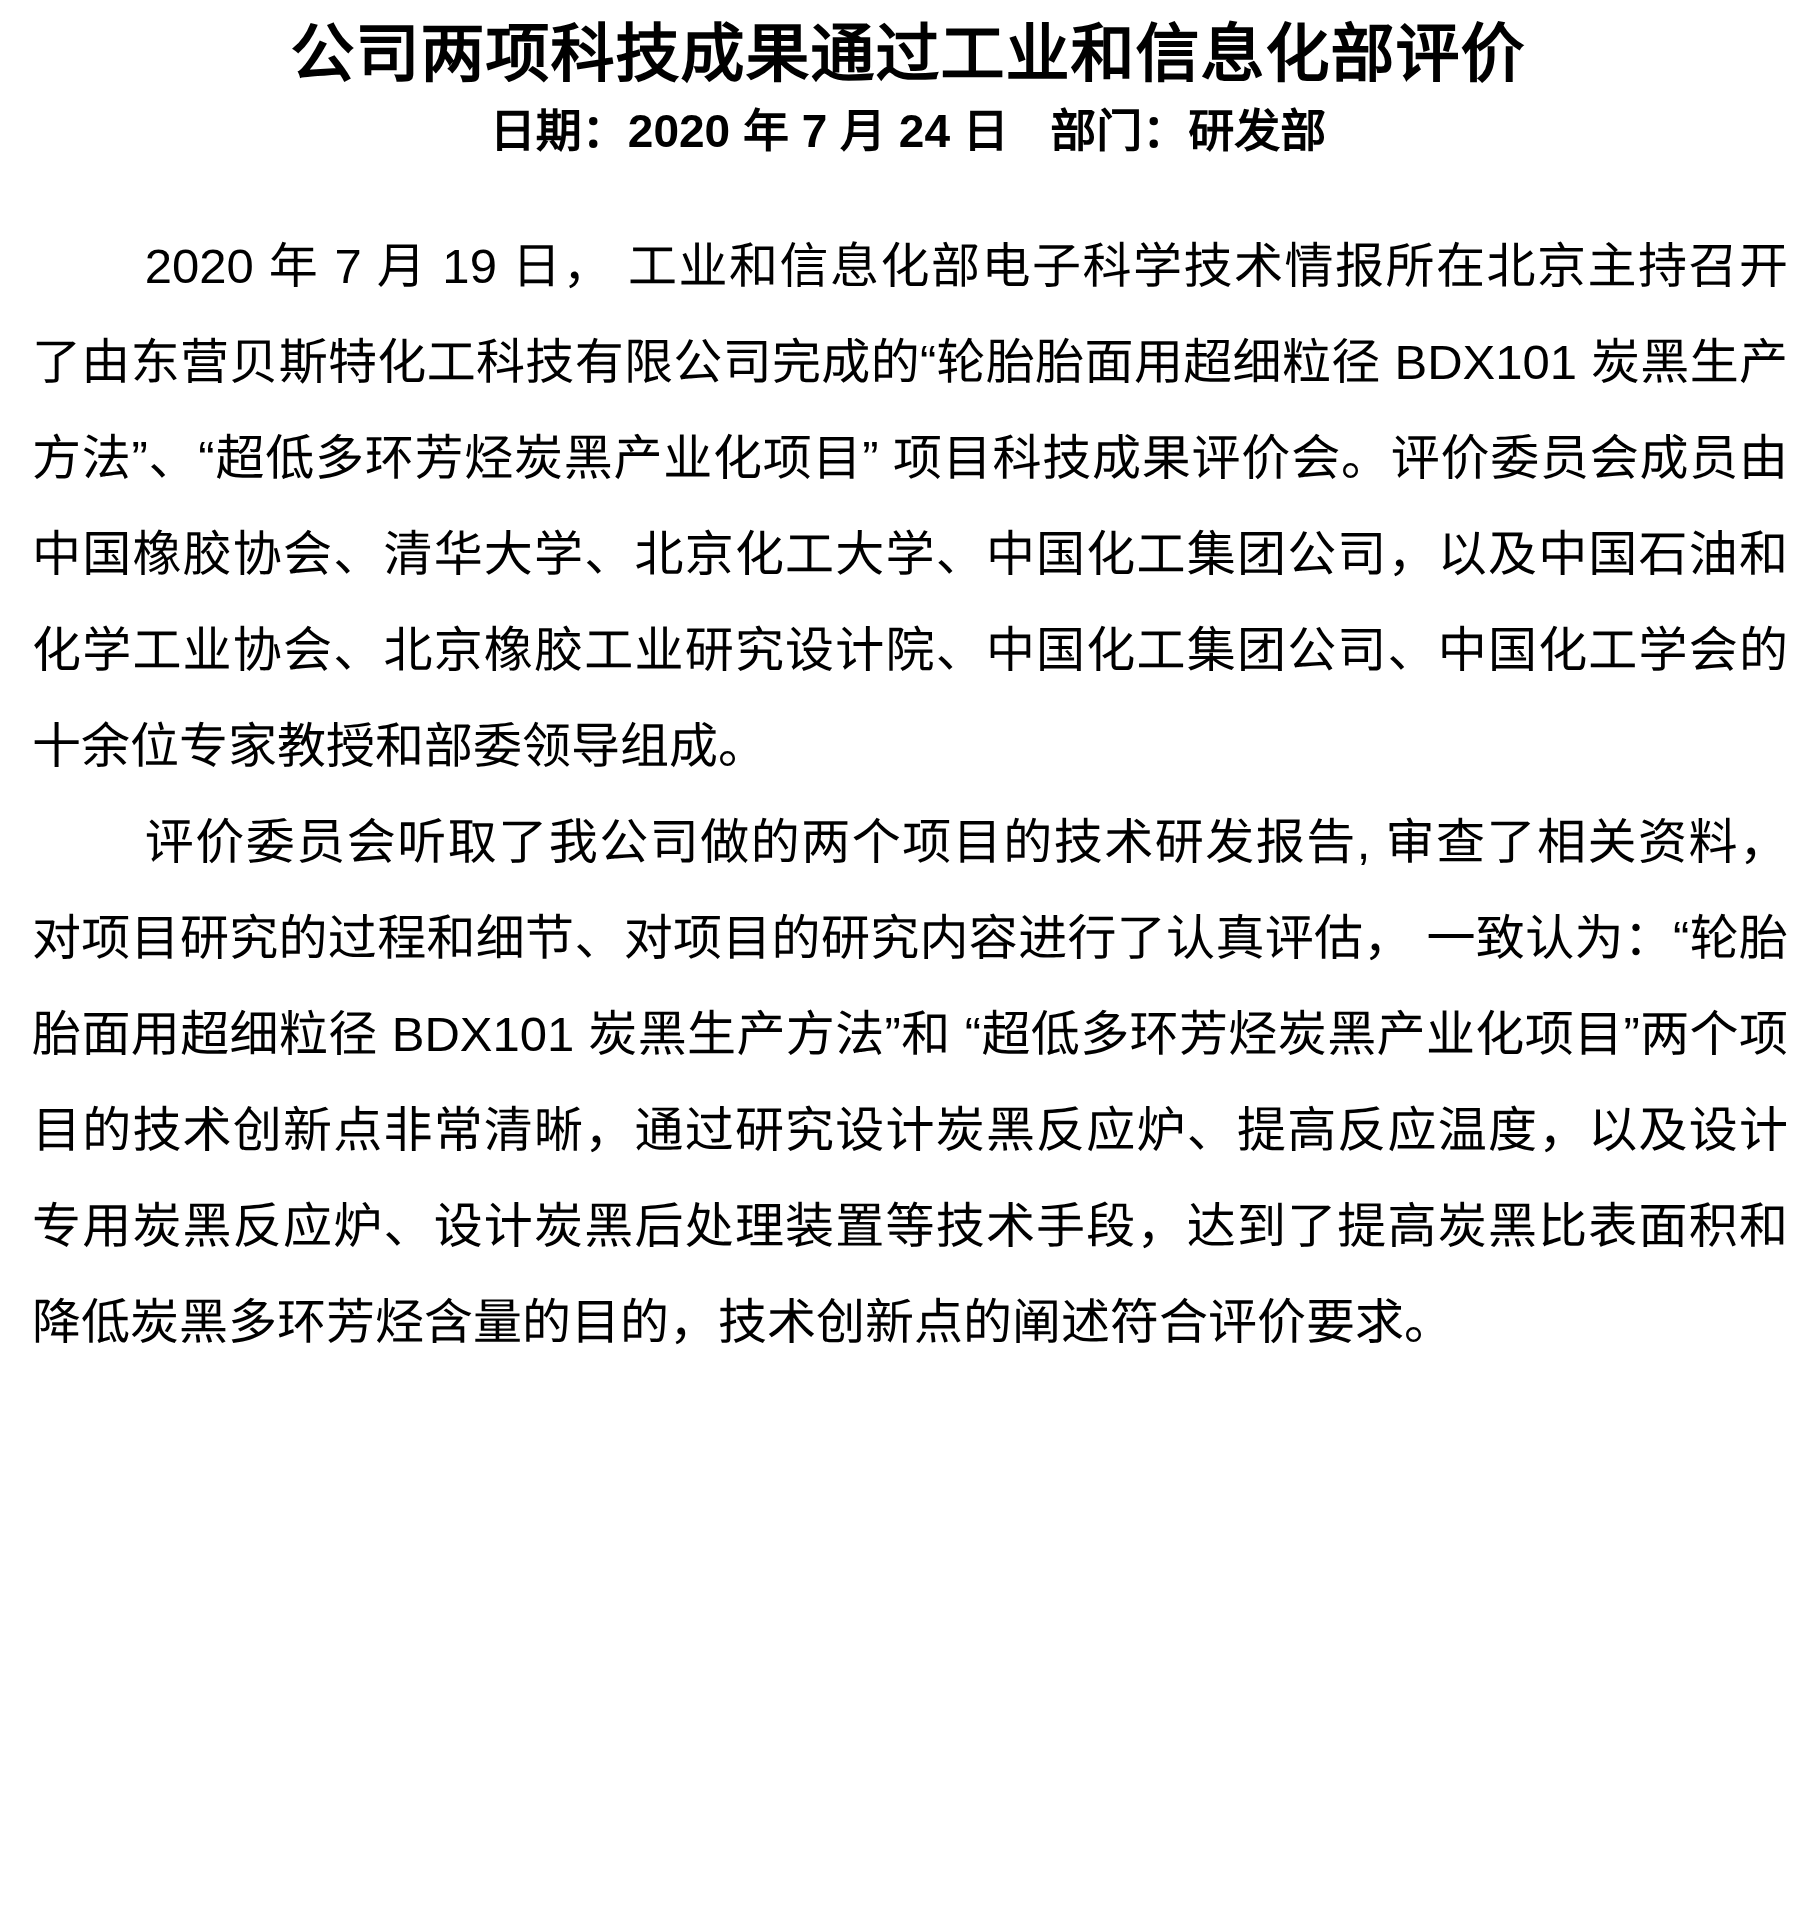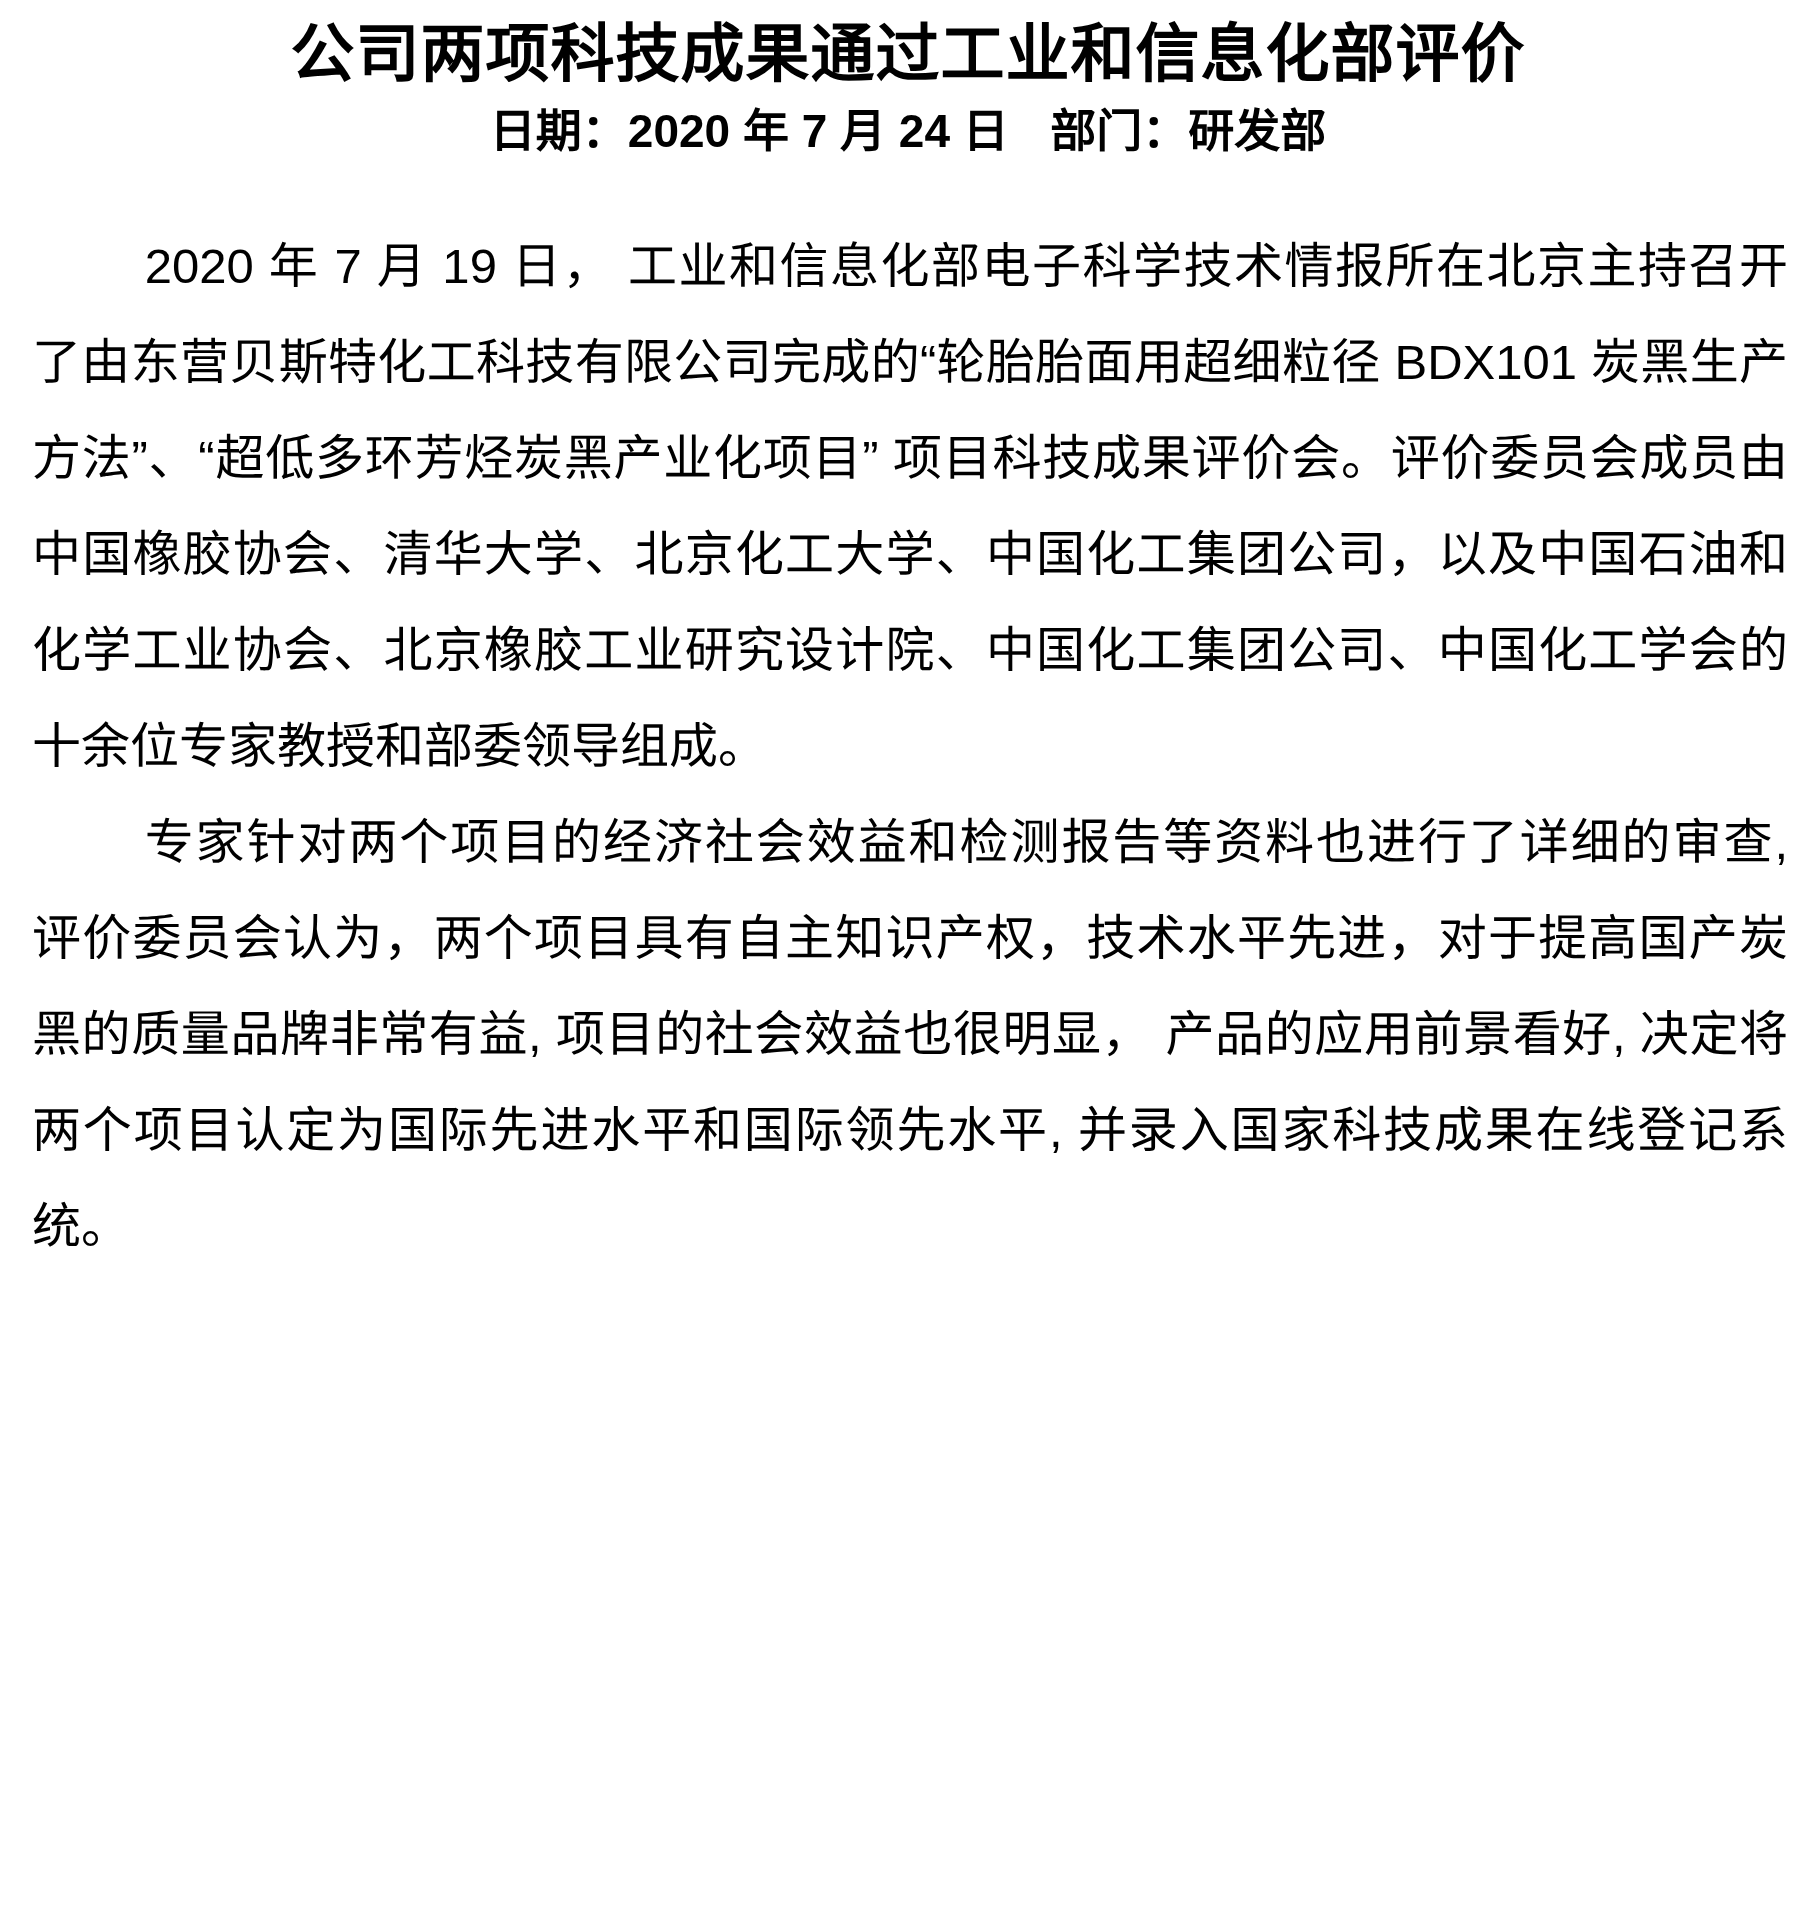--- a/index.html
+++ b/index.html
@@ -57,16 +57,16 @@
 <div class="page">
 
   <h1 class="title">公司两项科技成果通过工业和信息化部评价</h1>
 
   <div class="meta">
     <span>日期：</span><span>2020 年 7 月 24 日</span><span class="dept-label">部门：</span><span>研发部</span>
   </div>
 
   <div class="body">
     <p>2020 年 7 月 19 日， 工业和信息化部电子科学技术情报所在北京主持召开了由东营贝斯特化工科技有限公司完成的“轮胎胎面用超细粒径 BDX101 炭黑生产方法”、“超低多环芳烃炭黑产业化项目” 项目科技成果评价会。评价委员会成员由中国橡胶协会、清华大学、北京化工大学、中国化工集团公司，以及中国石油和化学工业协会、北京橡胶工业研究设计院、中国化工集团公司、中国化工学会的十余位专家教授和部委领导组成。</p>
-    <p>专家针对两个项目的经济社会效益和检测报告等资料也进行了详细的审查, 评价委员会认为，两个项目具有自主知识产权，技术水平先进，对于提高国产炭黑的质量品牌非常有益, 项目的社会效益也很明显， 产品的应用前景看好, 决定将两个项目认定为国际先进水平和国际领先水平, 并录入国家科技成果在线登记系统。</p>
+    <p>评价委员会听取了我公司做的两个项目的技术研发报告, 审查了相关资料，对项目研究的过程和细节、对项目的研究内容进行了认真评估， 一致认为：“轮胎胎面用超细粒径 BDX101 炭黑生产方法”和 “超低多环芳烃炭黑产业化项目”两个项目的技术创新点非常清晰，通过研究设计炭黑反应炉、提高反应温度，以及设计专用炭黑反应炉、设计炭黑后处理装置等技术手段，达到了提高炭黑比表面积和降低炭黑多环芳烃含量的目的，技术创新点的阐述符合评价要求。</p>
   </div>
 
 </div>
 
 </body></html>

